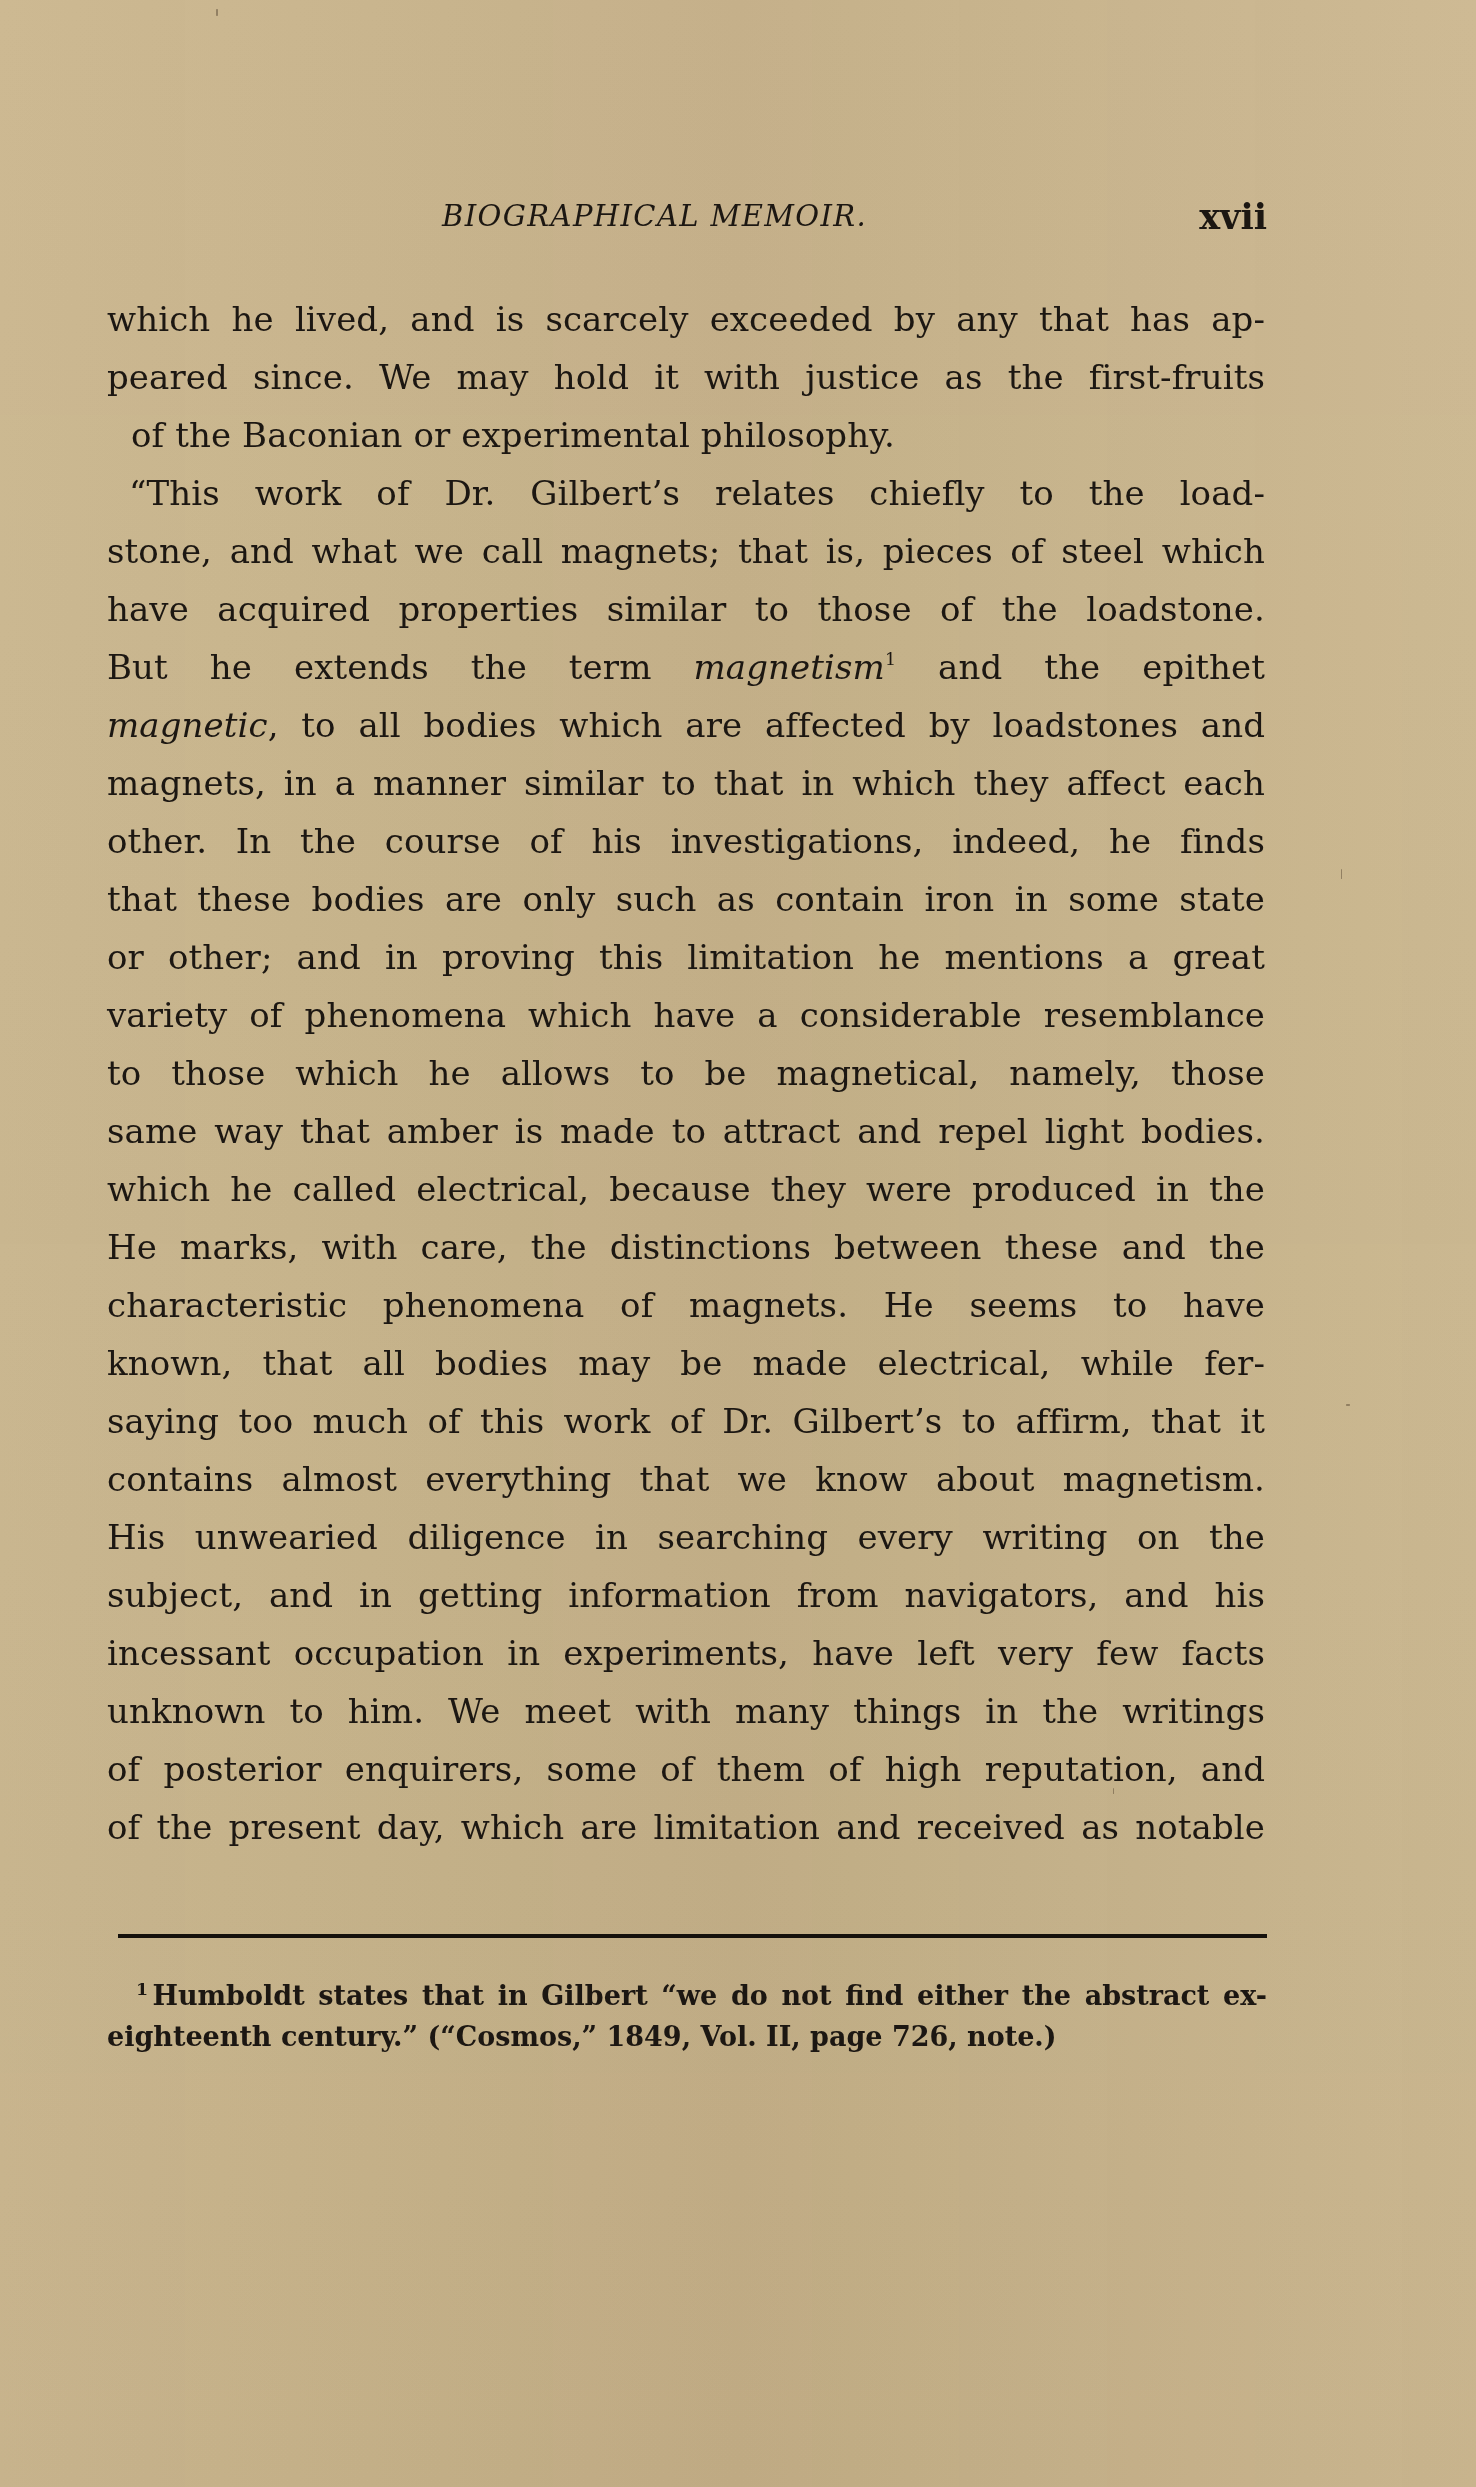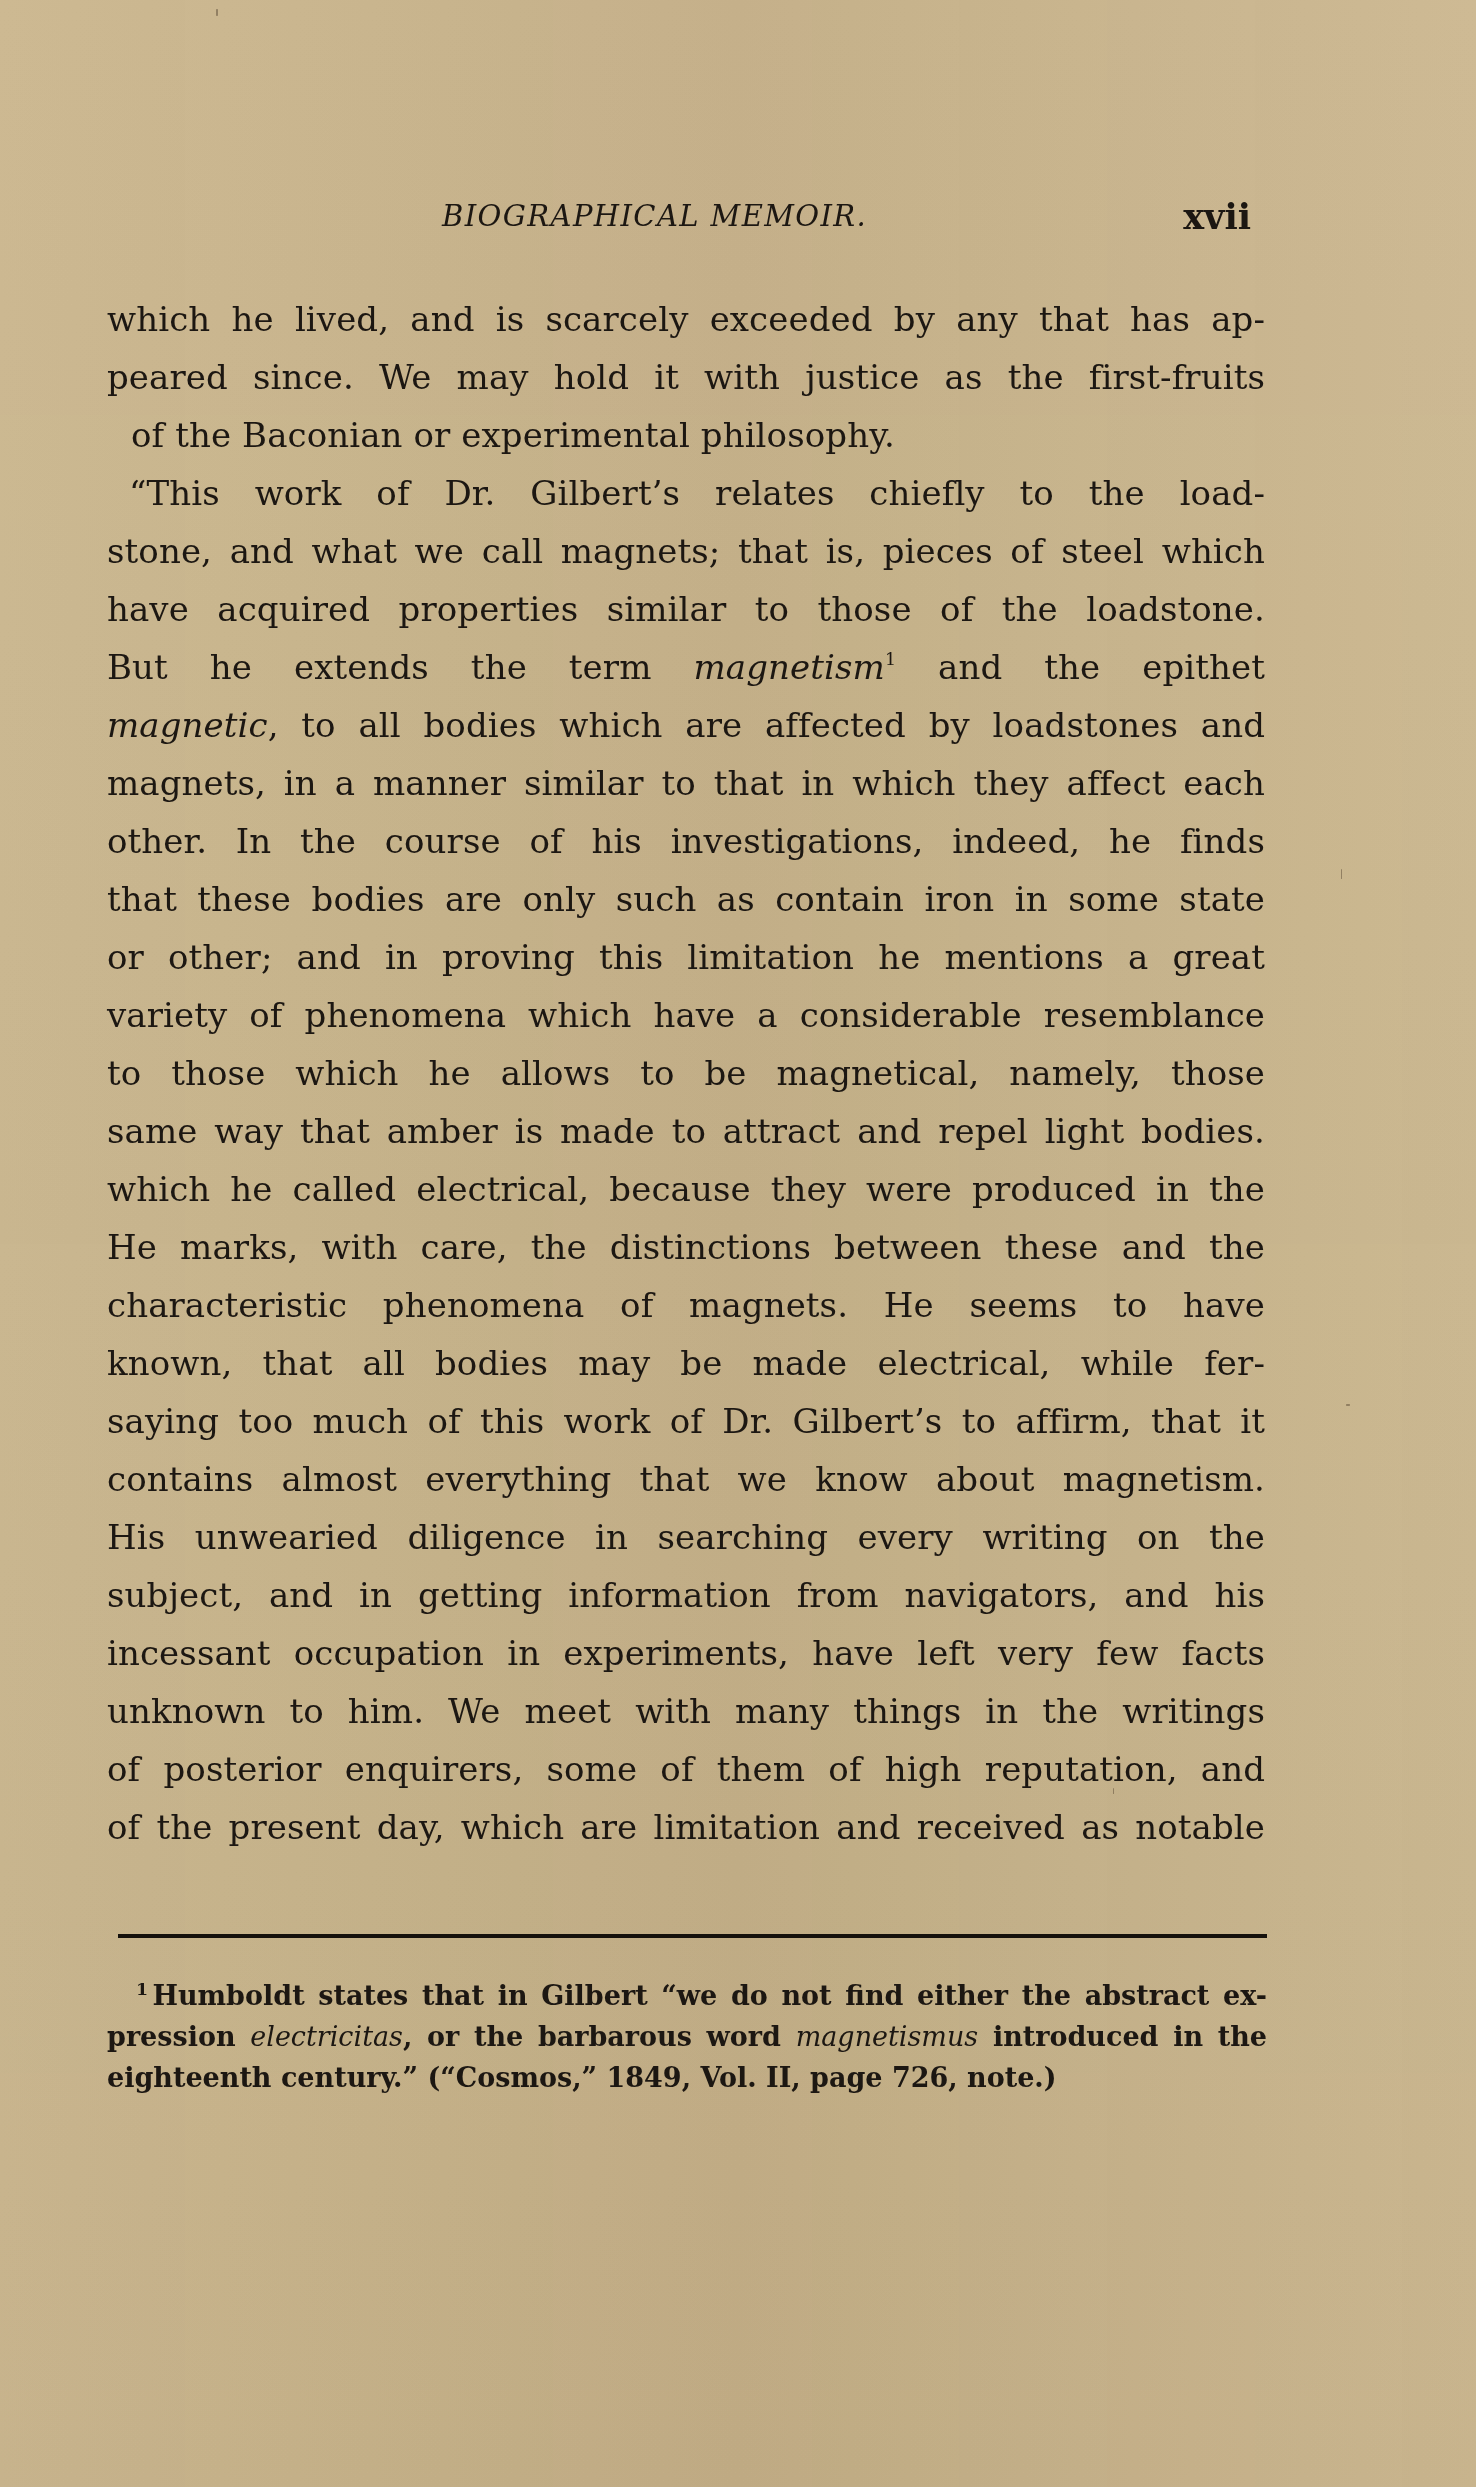--- a/index.html
+++ b/index.html
@@ -39,21 +39,21 @@
     top: 0;
     font-family: "DejaVu Serif", "Liberation Serif", serif;
     font-style: italic;
     font-size: 29px;
     letter-spacing: 1.4px;
     line-height: 43px;
     white-space: nowrap;
   }
   .page-number {
     position: absolute;
-    right: 16px;
+    right: 0;
     top: 0;
     font-family: "DejaVu Serif", "Liberation Serif", serif;
     font-weight: bold;
     font-size: 35px;
     line-height: 43px;
   }
   .body-text {
     position: absolute;
     left: 107px;
     top: 290px;
@@ -169,21 +169,20 @@
     <span class="line">incessant occupation in experiments, have left very few facts</span>
     <span class="line">unknown to him.  We meet with many things in the writings</span>
     <span class="line">of posterior enquirers, some of them of high reputation, and</span>
     <span class="line">of the present day, which are limitation and received as notable</span>
   </div>
 
   <div class="rule"></div>
 
   <div class="footnotes">
     <span class="fn-line first"><sup class="fn-num">1</sup><span>Humboldt states that in Gilbert “we do not find either the abstract ex-</span></span>
-    <span class="fn-line"><span>pression </span><span class="it">electricitas</span><span>, or the barbarous word </span><span class="it">magnetismus</span><span> introduced in the</span></span>
     <span class="fn-line last">eighteenth century.” (“Cosmos,” 1849, Vol. II, page 726, note.)</span>
   </div>
 
   <div class="speck" style="left:216px;top:8.7px;width:2.2px;height:7.2px;"></div>
   <div class="speck" style="left:1341px;top:869px;width:1.4px;height:10px;"></div>
   <div class="speck" style="left:1346px;top:1404px;width:4.3px;height:2.2px;"></div>
   <div class="speck" style="left:1113px;top:1788px;width:1.4px;height:5.8px;"></div>
   <div class="speck" style="left:789px;top:1194px;width:1.4px;height:7.2px;"></div>
 </div>
 

